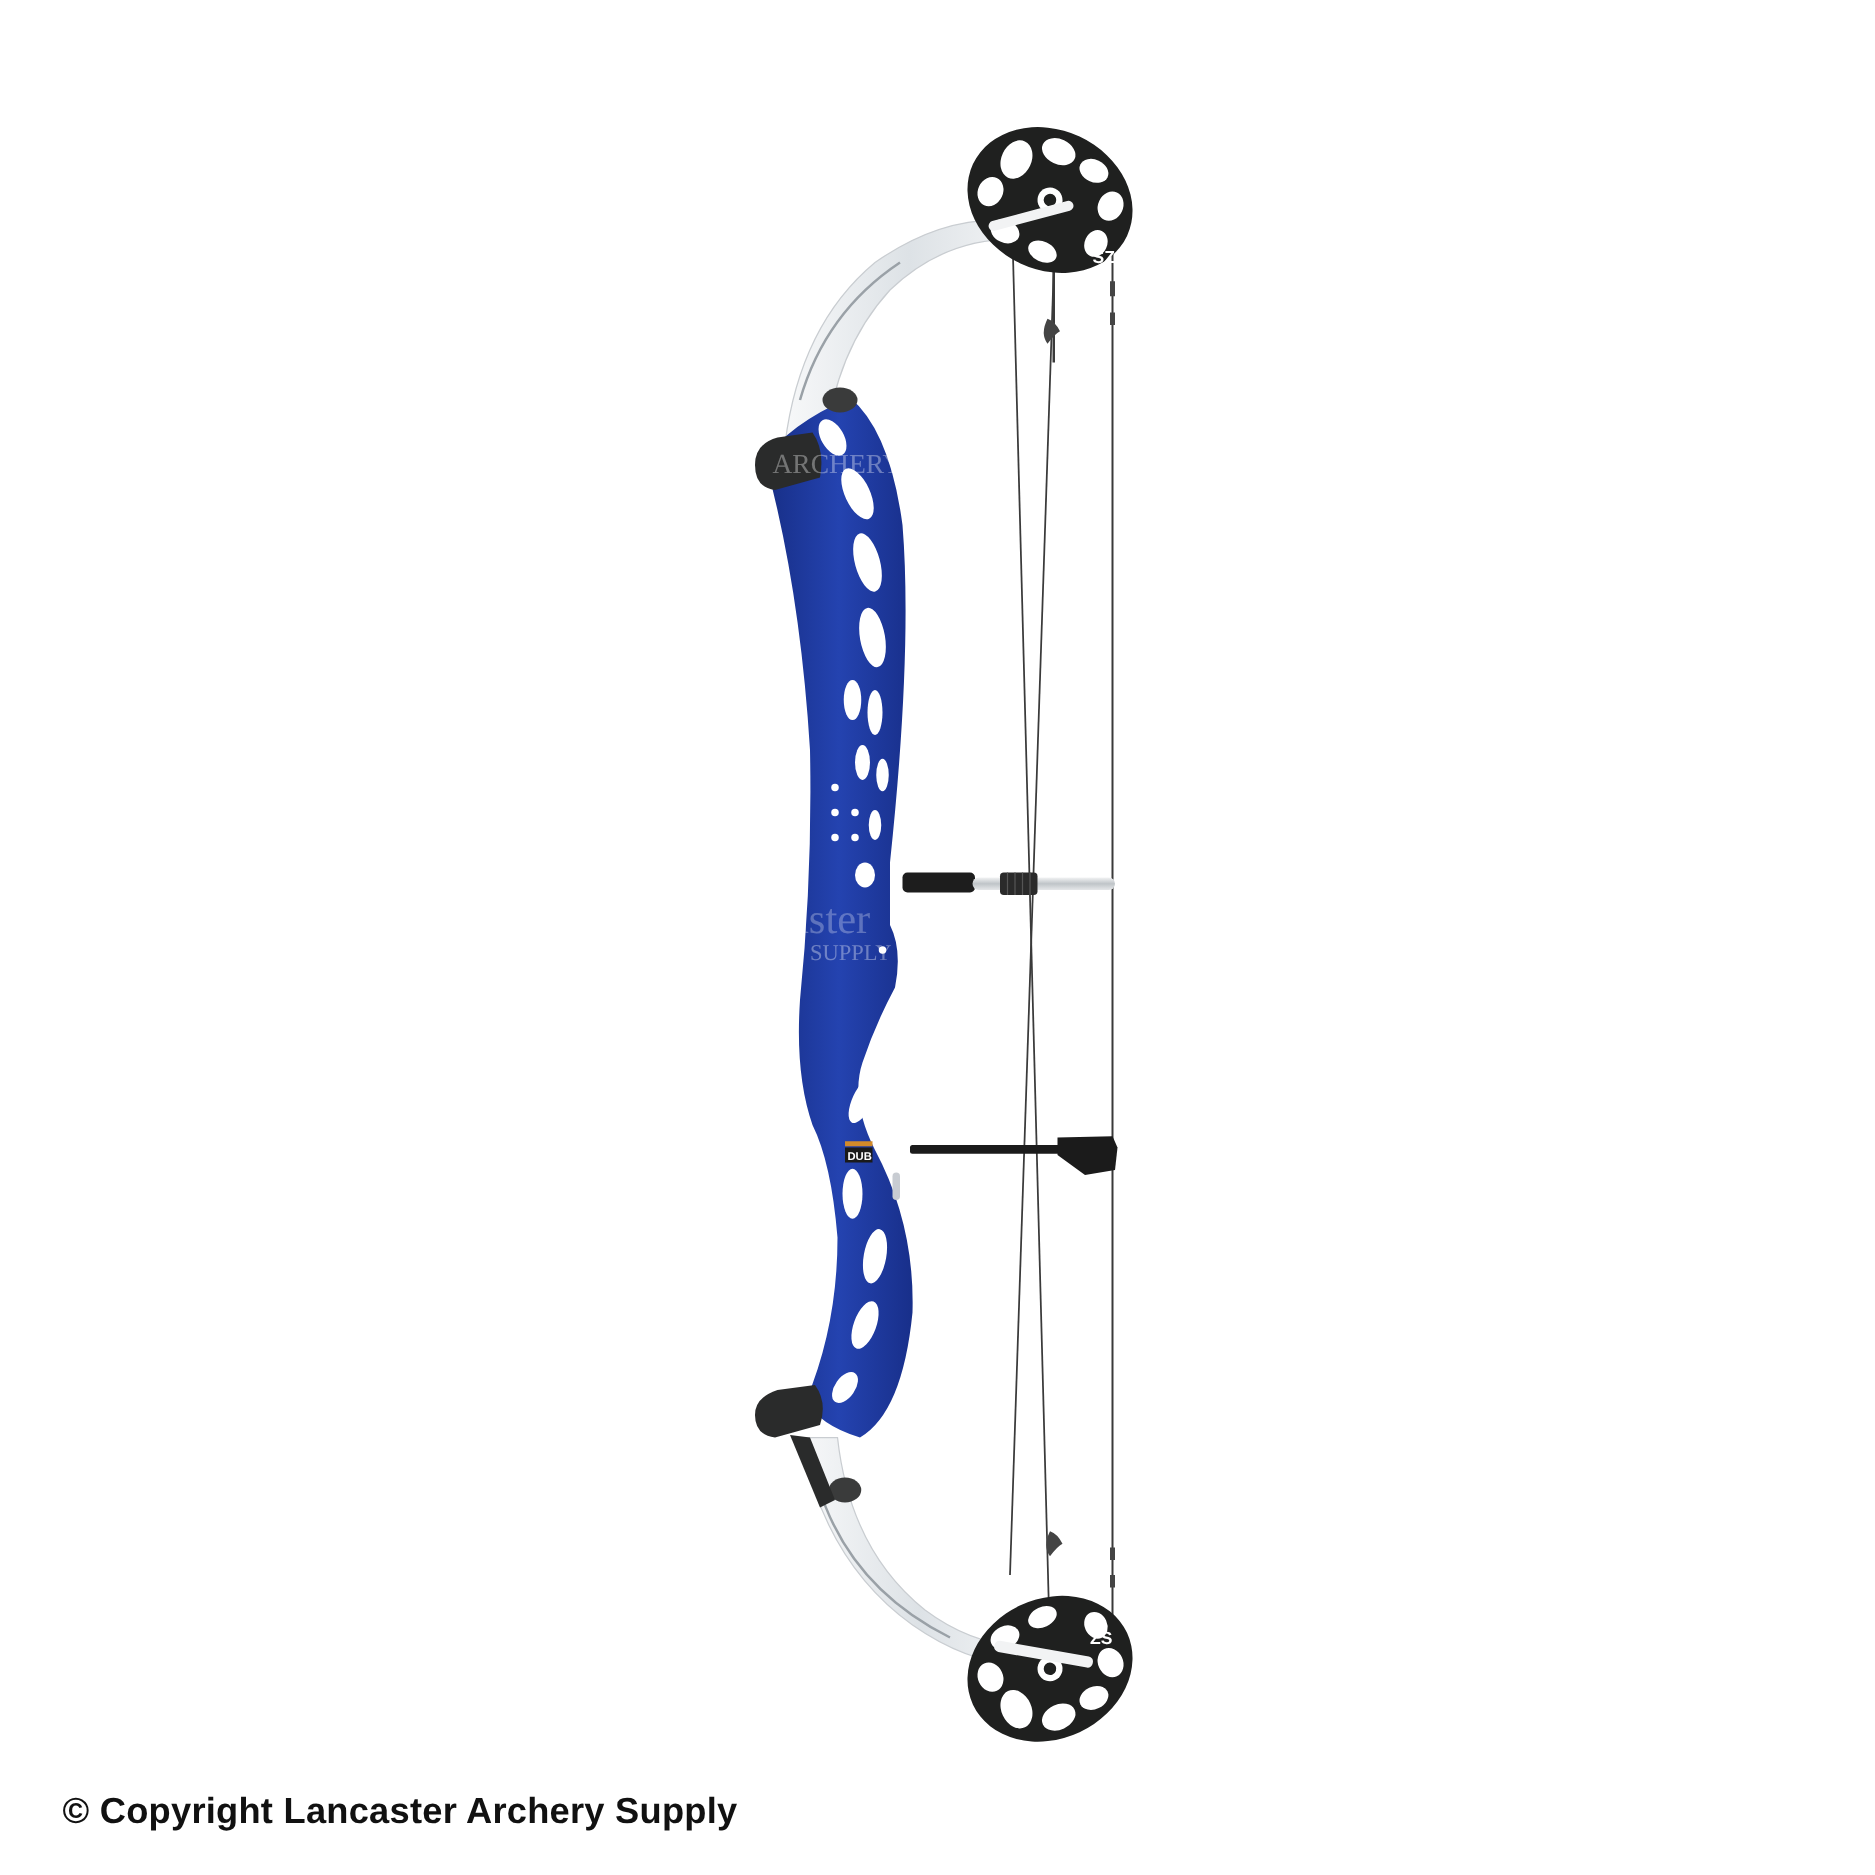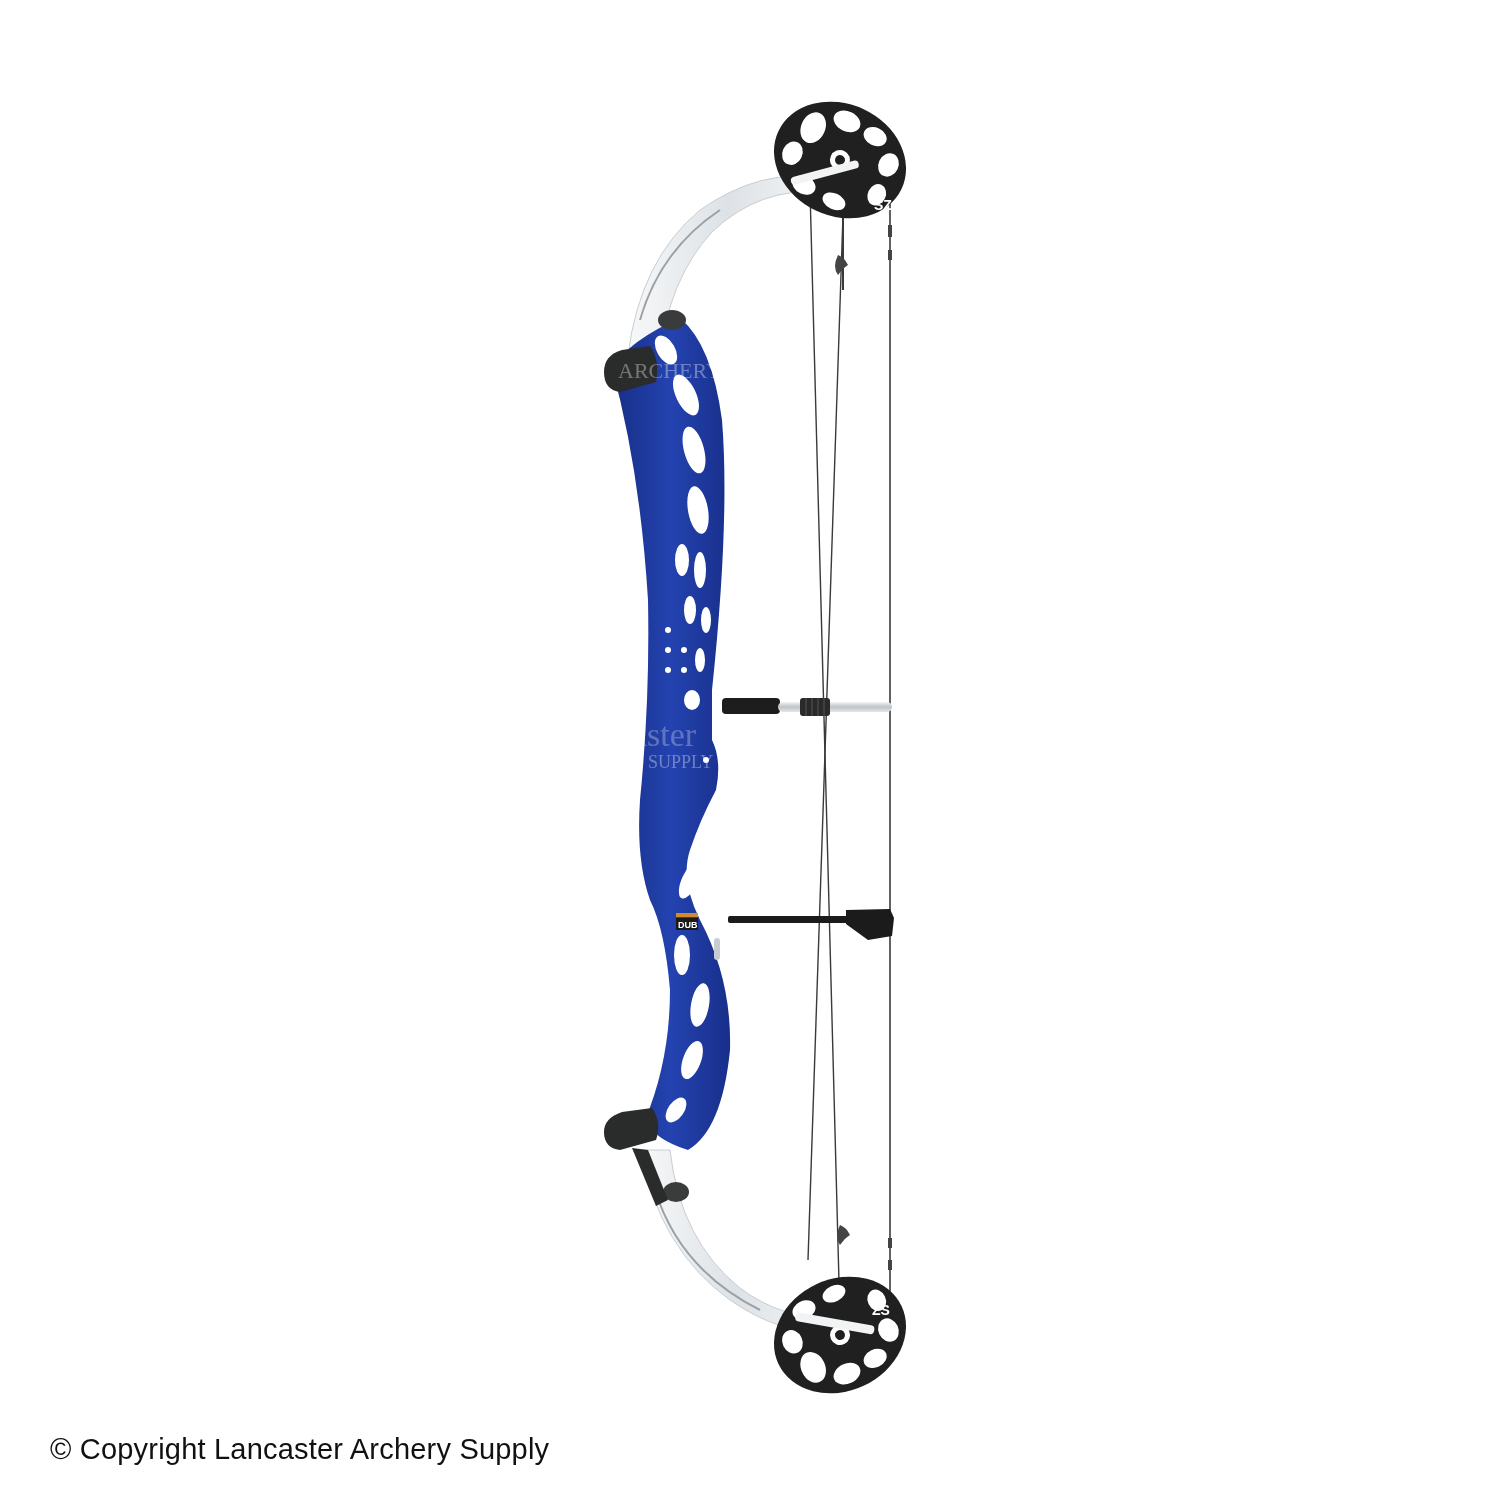--- a/index.html
+++ b/index.html
@@ -1,18 +1,18 @@
 <!DOCTYPE html>
 <html><head>
 <meta charset="utf-8">
 <style>
   html, body { margin:0; padding:0; background:#ffffff; }
   body { width:1500px; height:1500px; position:relative; overflow:hidden; font-family:"Liberation Sans", sans-serif; }
   #stage { position:absolute; left:0; top:0; width:1500px; height:1500px; }
-  .copyright { position:absolute; left:50px; top:1433px; font-family:"Liberation Sans", sans-serif; font-weight:normal; font-size:29px; color:#111111; letter-spacing:0.2px; white-space:nowrap; }
+  .copyright { position:absolute; left:50px; top:1433px; font-family:"Liberation Sans", sans-serif; font-weight:bold; font-size:29px; color:#111111; letter-spacing:0.2px; white-space:nowrap; }
 </style>
 </head>
 <body>
 
 <div id="stage">
   <svg width="1500" height="1500" viewBox="0 0 1500 1500" xmlns="http://www.w3.org/2000/svg">
     <defs>
       <linearGradient id="riserGrad" x1="0" x2="1" y1="0" y2="0">
         <stop offset="0" stop-color="#172e86"></stop>
         <stop offset="0.5" stop-color="#2443b0"></stop>

